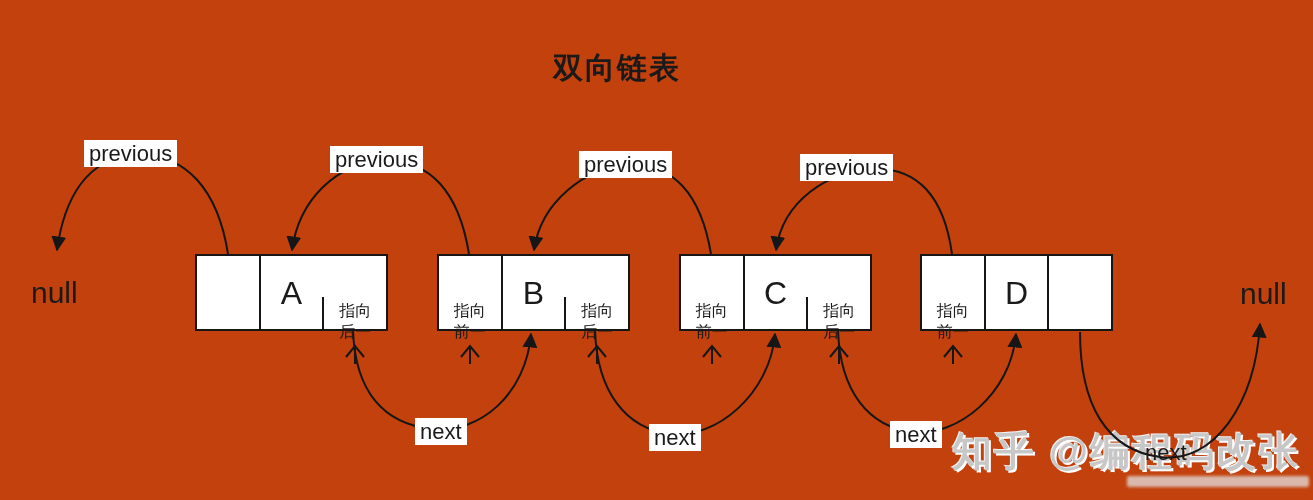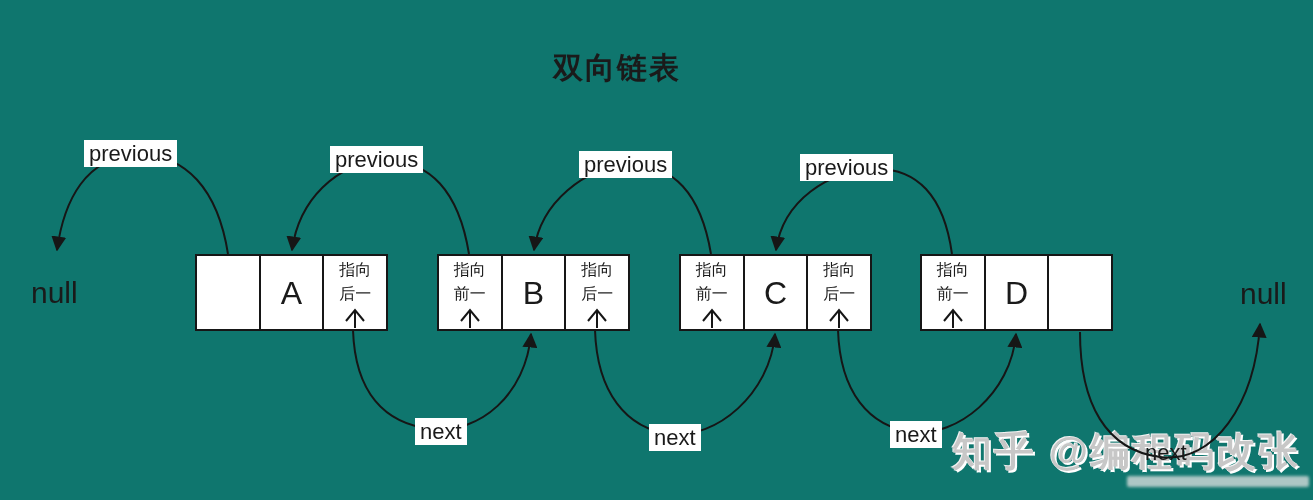--- a/index.html
+++ b/index.html
@@ -1,17 +1,17 @@
 <!DOCTYPE html>
 <html><head>
 <meta charset="utf-8">
 <style>
   html,body{margin:0;padding:0;background:#fff;}
   .stage{
-    position:relative;width:1313px;height:500px;background:#0f766e;overflow:hidden;
+    position:relative;width:1313px;height:500px;background:#c2410c;overflow:hidden;
     font-family:"Liberation Sans","DejaVu Sans",sans-serif;color:#1a1a1a;
   }
   .abs{position:absolute;}
   .title{font-size:30px;font-weight:600;letter-spacing:2px;z-index:5;}
   .null-label{font-size:30px;z-index:5;}
   .ptr-label{font-size:22px;z-index:5;background:#ffffff;padding:2px 5px;line-height:1.05;}
   .ptr-label.no-bg{background:transparent;}
   .arrow-layer{position:absolute;left:0;top:0;z-index:2;}
   .watermark{
     font-size:40px;font-weight:600;color:#c7c7c7;letter-spacing:2px;z-index:1;
@@ -20,21 +20,21 @@
   .watermark-sub{
     width:182px;height:11px;background:#e2e2e2;border-radius:2px;
     filter:blur(1.5px);opacity:.75;z-index:1;
   }
   .node{
     position:absolute;top:254px;width:193px;height:77px;box-sizing:border-box;
     border:2px solid #161616;background:#ffffff;display:flex;z-index:3;
   }
   .cell{flex:1 1 0;display:flex;flex-direction:column;align-items:center;box-sizing:border-box;}
   .cell + .cell{border-left:2px solid #161616;}
-  .cell.ptr{justify-content:space-between;padding-top:3px;}
+  .cell.ptr{justify-content:flex-start;padding-top:3px;margin-top:41px;}
   .cell.val{justify-content:center;}
   .zh{font-size:16px;line-height:21px;white-space:nowrap;}
   .letter{font-size:32px;font-weight:500;line-height:1;}
   .caret{margin-top:1px;line-height:0;}
 </style>
 </head>
 <body>
 
 <div class="stage">
 

